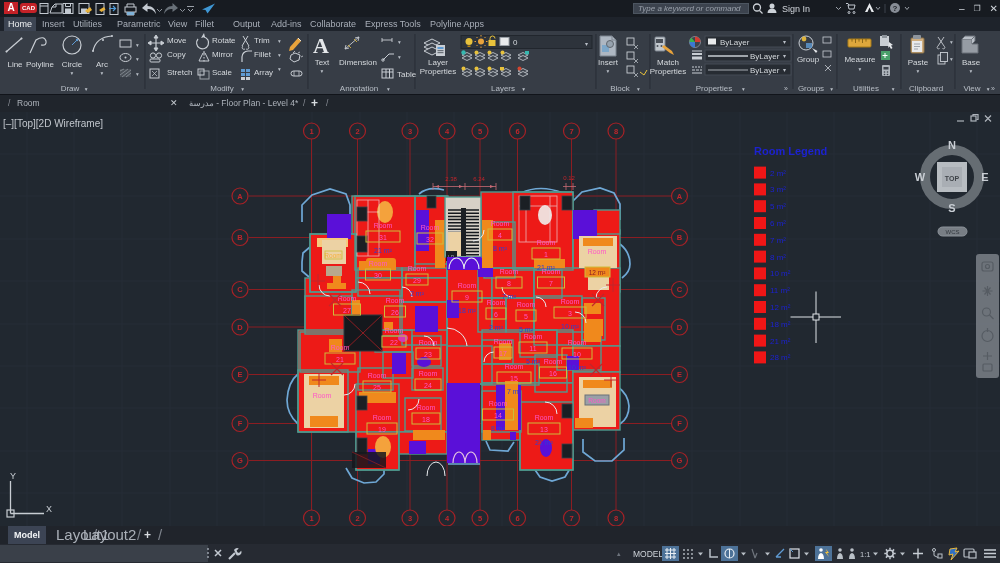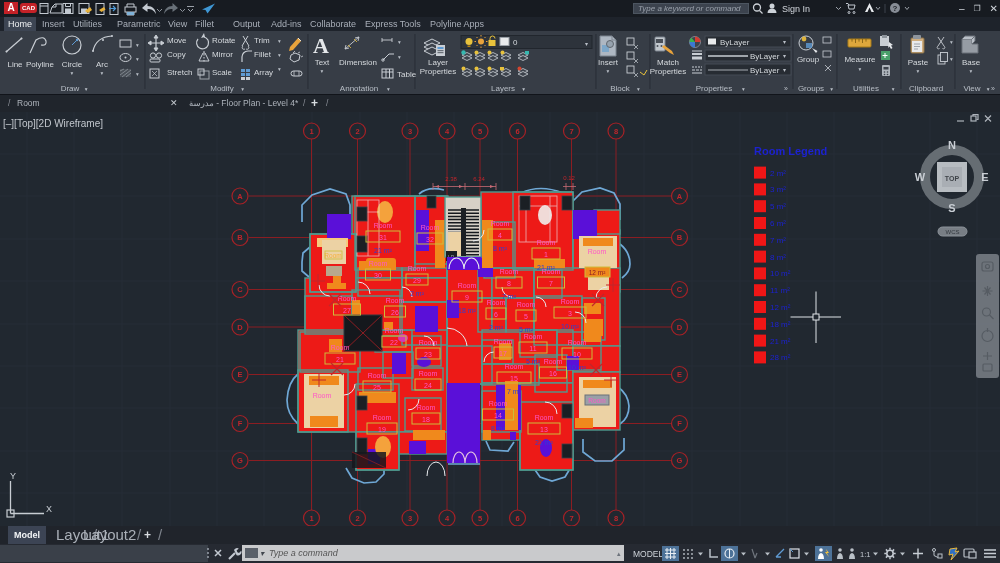--- a/index.html
+++ b/index.html
@@ -847,21 +847,20 @@
     <svg class="abs" style="left:206px;top:2px" width="36" height="15" viewBox="0 0 36 15">
       <g fill="#9aa1ab">
           <circle cx="2" cy="3" r="1"></circle>
           <circle cx="2" cy="7" r="1"></circle>
           <circle cx="2" cy="11" r="1"></circle>
         </g>
       <path d="M9 4l6 6 M15 4l-6 6" stroke="#c3c9d1" stroke-width="1.5"></path>
       <path d="M23 13 l6-6" stroke="#c3c9d1" stroke-width="2.2" fill="none"></path>
         <path d="M28 4 a3.4 3.4 0 0 1 4.8 -1.6 l-2.2 2.2 0.8 1.6 1.6 0.8 2.2-2.2 a3.4 3.4 0 0 1 -4.6 4.4 z" fill="#c3c9d1"></path>
     </svg>
-    <div id="cmdinput"><span style="display:inline-block;width:13px;height:10px;background:#5a6069;margin:3px 2px 0 3px;vertical-align:top"></span><span style="color:#41464e;font-size:8px">▾</span>&nbsp; Type a command</div>
     <div class="abs" style="left:617px;top:6px;color:#6d737c;font-size:7px">▴</div>
     <div class="abs" style="left:633px;top:5px;color:#ced3d9;font-size:8.5px">MODEL</div>
     <svg class="abs" style="left:662px;top:2px" width="338" height="16" viewBox="0 0 338 16">
 
       <rect x="0" y="0" width="17" height="15" fill="#4d7298"></rect>
       <g stroke="#e8eef4" stroke-width="1">
           <path d="M3 4h11M3 7.5h11M3 11h11M5 2v11M8.5 2v11M12 2v11"></path>
         </g>
 
       <g fill="#b9c0c7">

